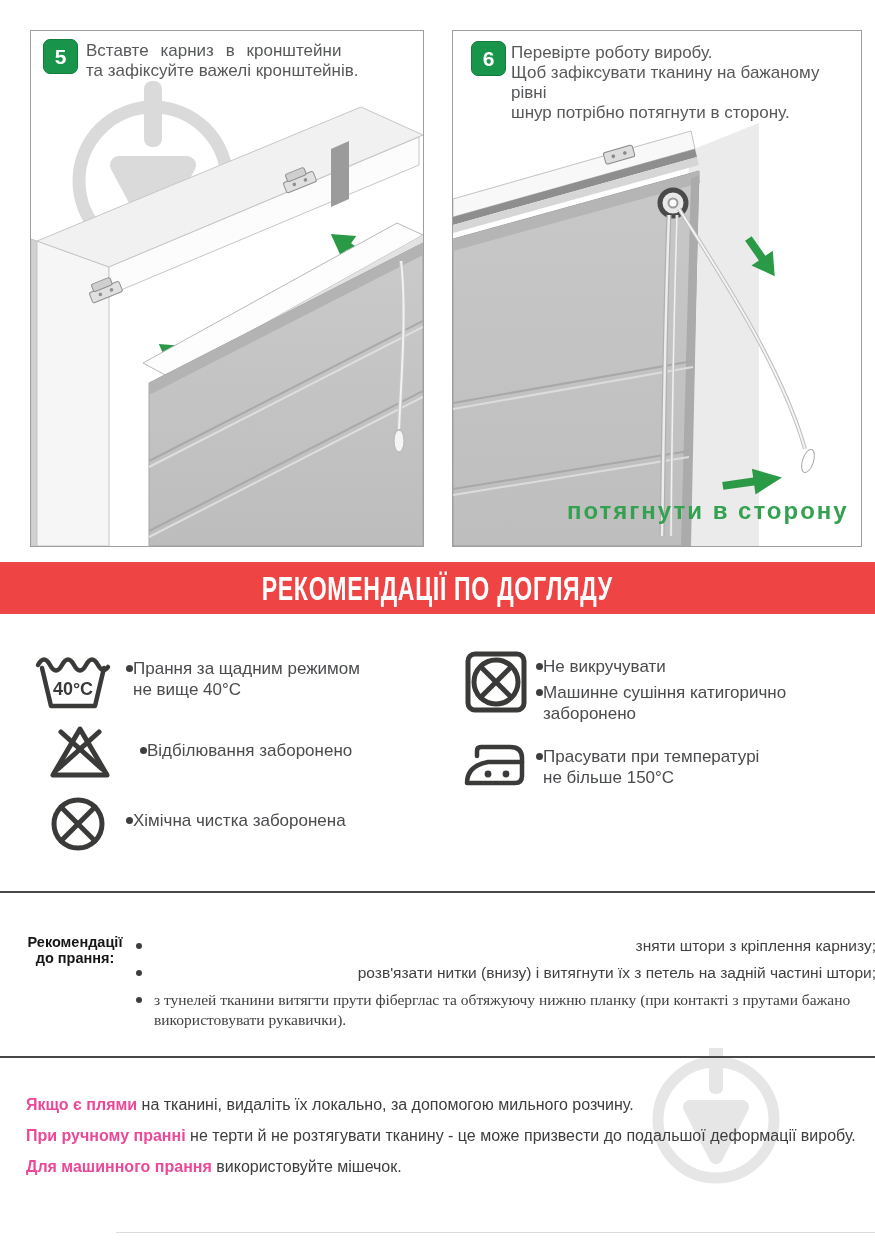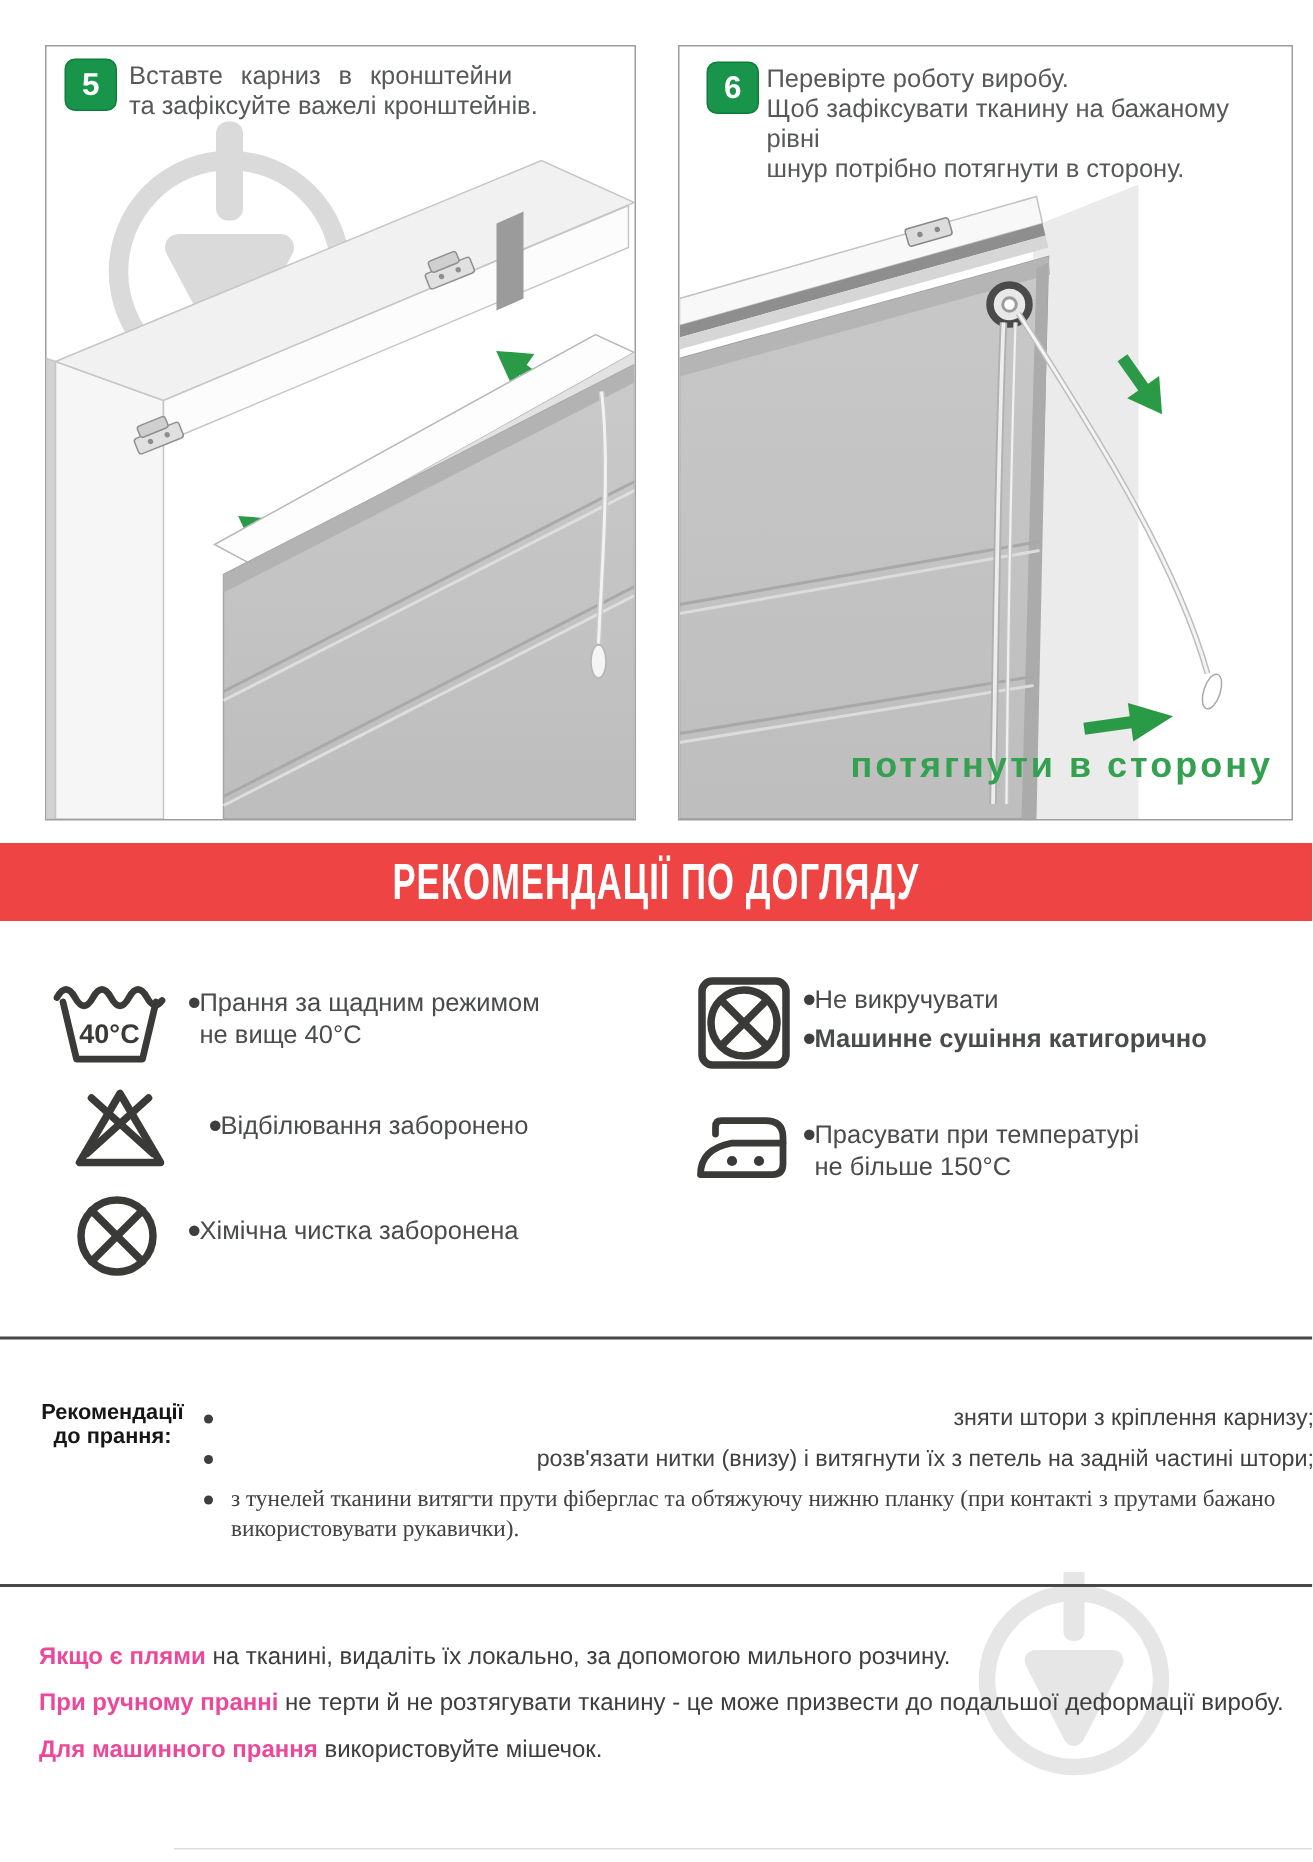--- a/index.html
+++ b/index.html
@@ -207,24 +207,25 @@
   <svg class="care-icon" style="left:464px;top:650px;" width="64" height="64" viewBox="0 0 64 64">
     <rect x="4" y="4" width="56" height="56" rx="7" fill="none" stroke="#3a3a38" stroke-width="5"></rect>
     <circle cx="32" cy="32" r="22" fill="none" stroke="#3a3a38" stroke-width="5"></circle>
     <line x1="17" y1="17" x2="47" y2="47" stroke="#3a3a38" stroke-width="5" stroke-linecap="round"></line>
     <line x1="47" y1="17" x2="17" y2="47" stroke="#3a3a38" stroke-width="5" stroke-linecap="round"></line>
   </svg>
   <div class="care-text" style="left:536px;top:656px;">
     <span class="dot"></span>
     <span>Не викручувати</span>
   </div>
-  <div class="care-text" style="left:536px;top:682px;font-weight:bold;">
+  <div class="care-text" style="left:536px;top:682px;">
     <span class="dot"></span>
     <span>
       <span class="jline">Машинне сушіння катигорично</span>
+      <span class="jline">заборонено</span>
     </span>
   </div>
 
   <svg class="care-icon" style="left:462px;top:738px;" width="66" height="50" viewBox="0 0 66 50">
     <path d="M15 18 L15 13 Q15 9 19 9 L48 9 Q60 9 60 20 L60 24" fill="none" stroke="#3a3a38" stroke-width="4.5" stroke-linecap="round"></path>
     <path d="M60 24 L60 38 Q60 45 53 45 L5 45 Q5 28 26 24 L60 24" fill="none" stroke="#3a3a38" stroke-width="4.5" stroke-linejoin="round" stroke-linecap="round"></path>
     <circle cx="26" cy="36" r="3.4" fill="#3a3a38"></circle>
     <circle cx="44" cy="36" r="3.4" fill="#3a3a38"></circle>
   </svg>
   <div class="care-text" style="left:536px;top:746px;">

